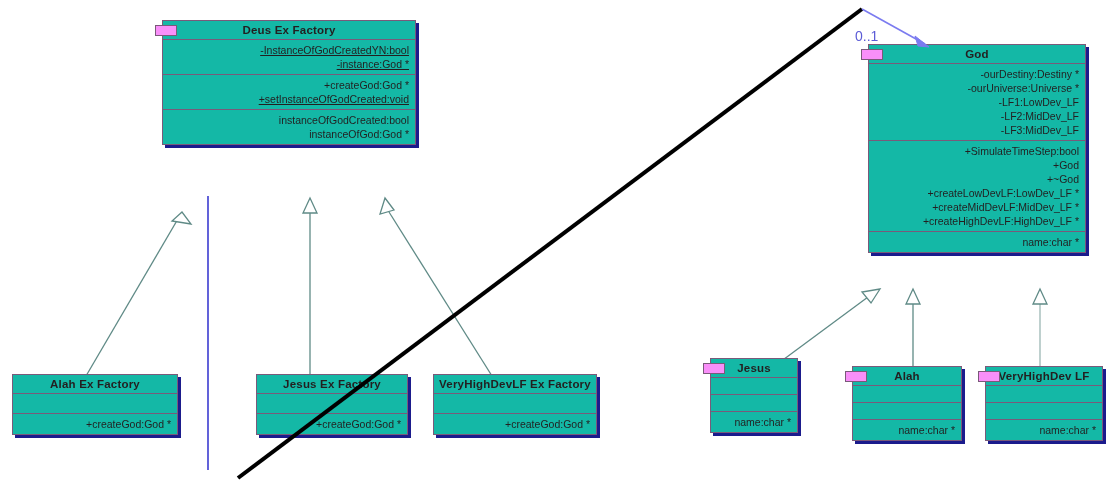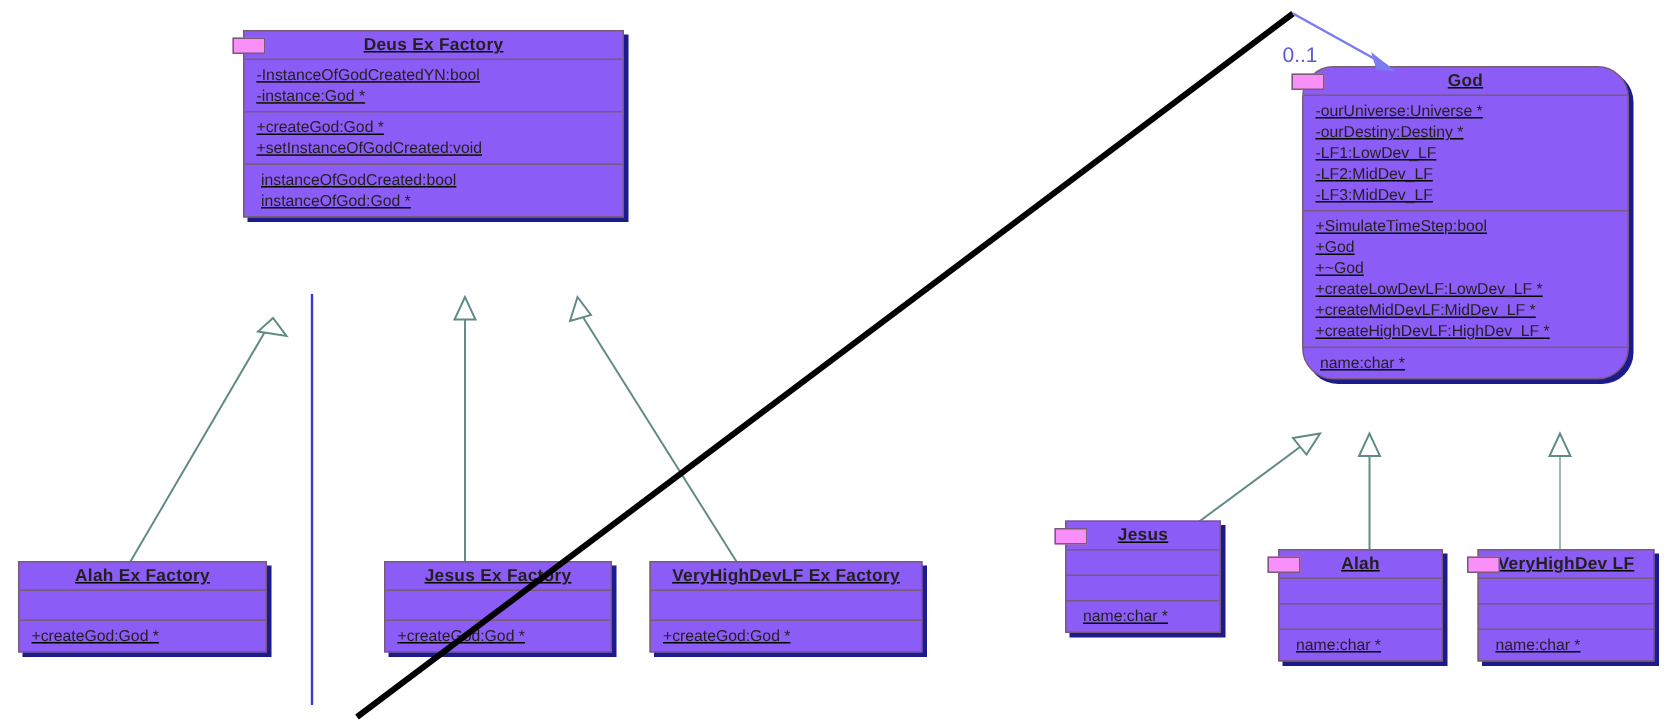--- a/index.html
+++ b/index.html
@@ -15,25 +15,24 @@
     position: relative;
     width: 1120px;
     height: 480px;
     background: #ffffff;
     overflow: hidden;
   }
   
   .uml-class {
     position: absolute;
     box-sizing: border-box;
-    background: #8b5cf6;
+    background: #14b8a6;
     border: 1.5px solid #7a5a7a;
     box-shadow: 3px 3px 0 0 #1b1b8c;
     z-index: 5;
-    text-decoration: underline;
   }
   .uml-class .tab {
     position: absolute;
     left: -8px;
     top: 4px;
     width: 22px;
     height: 11px;
     background: #f98ff9;
     border: 1.5px solid #7a5a7a;
     box-sizing: border-box;
@@ -54,20 +53,21 @@
     padding: 3px 0 3px 0;
     box-sizing: border-box;
   }
   .member {
     font-size: 10.5px;
     color: #231f20;
     line-height: 14px;
     padding: 0 6px 0 8px;
     white-space: nowrap;
     overflow: hidden;
+    text-align: right;
   }
   .member.static {
     text-decoration: underline;
   }
   .member.indent {
     padding-left: 11px;
   }
   .empty-comp {
     height: 20px;
   }
@@ -157,27 +157,27 @@
       <div class="member">+createGod:God *</div>
       <div class="member static">+setInstanceOfGodCreated:void</div>
     </div>
 
     <div class="compartment">
       <div class="member indent">instanceOfGodCreated:bool</div>
       <div class="member indent">instanceOfGod:God *</div>
     </div>
   </div>
 
-  <div class="uml-class" style="left:868px; top:44px; width:218px;border-radius:21px;">
+  <div class="uml-class" style="left:868px; top:44px; width:218px;">
     <div class="tab"></div>
     <div class="cls-title">God</div>
 
     <div class="compartment">
+      <div class="member">-ourDestiny:Destiny *</div>
       <div class="member">-ourUniverse:Universe *</div>
-      <div class="member">-ourDestiny:Destiny *</div>
       <div class="member">-LF1:LowDev_LF</div>
       <div class="member">-LF2:MidDev_LF</div>
       <div class="member">-LF3:MidDev_LF</div>
     </div>
 
     <div class="compartment">
       <div class="member">+SimulateTimeStep:bool</div>
       <div class="member">+God</div>
       <div class="member">+~God</div>
       <div class="member">+createLowDevLF:LowDev_LF *</div>
@@ -199,29 +199,29 @@
   </div>
 
   <div class="uml-class" style="left:256px; top:374px; width:152px;">
     <div class="cls-title">Jesus Ex Factory</div>
     <div class="compartment empty-comp"></div>
     <div class="compartment">
       <div class="member">+createGod:God *</div>
     </div>
   </div>
 
-  <div class="uml-class" style="left:433px; top:374px; width:182px;">
+  <div class="uml-class" style="left:433px; top:374px; width:164px;">
     <div class="cls-title">VeryHighDevLF Ex Factory</div>
     <div class="compartment empty-comp"></div>
     <div class="compartment">
       <div class="member">+createGod:God *</div>
     </div>
   </div>
 
-  <div class="uml-class" style="left:710px; top:347px; width:104px;">
+  <div class="uml-class" style="left:710px; top:358px; width:88px;">
     <div class="tab"></div>
     <div class="cls-title">Jesus</div>
     <div class="compartment empty-comp-sm"></div>
     <div class="compartment empty-comp-sm"></div>
     <div class="compartment">
       <div class="member indent">name:char *</div>
     </div>
   </div>
 
   <div class="uml-class" style="left:852px; top:366px; width:110px;">

